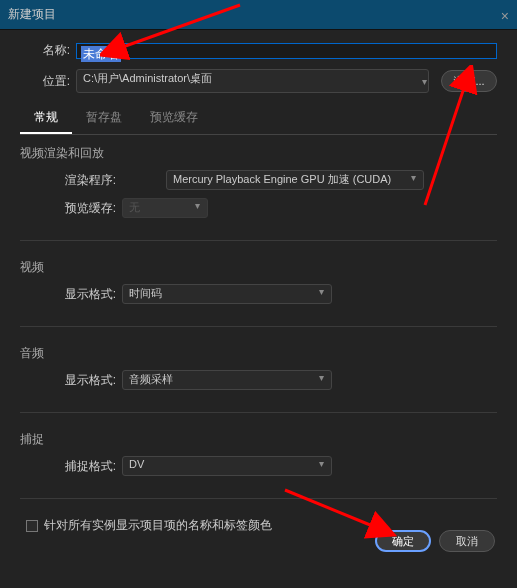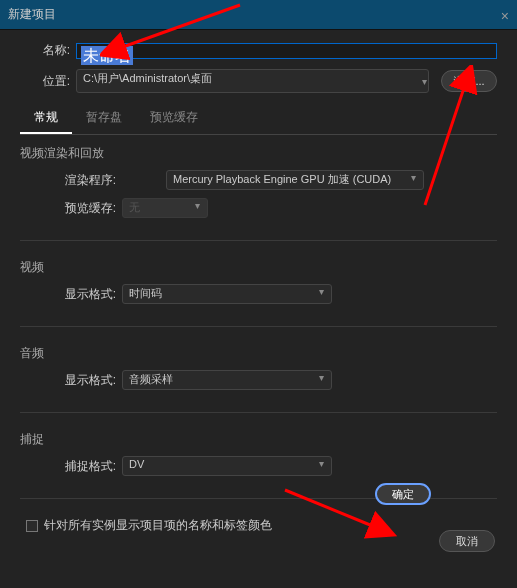--- a/index.html
+++ b/index.html
@@ -50,21 +50,21 @@
       width: 50px;
       text-align: right;
       margin-right: 6px;
     }
     .name-input {
       flex: 1;
       height: 16px;
       background: #1a1a1a;
       border: 1px solid #0066cc;
       color: #fff;
-      font-size: 16px;
+      font-size: 12px;
       padding: 2px 4px;
     }
     .name-input-selected {
       background: #4a7bd6;
       color: #fff;
       padding: 1px 2px;
     }
     .location-select {
       flex: 1;
       height: 24px;
@@ -212,21 +212,20 @@
       border: 1px solid #555;
     }
     .btn-ok {
       background: #3a3a3a;
       border: 2px solid #6aa0ff;
       color: #fff;
     }
     .btn-cancel {
       background: #383838;
       color: #ddd;
-      margin-top: 47px;
     }
     .arrow {
       position: absolute;
       pointer-events: none;
     }
   </style>
 </head>
 <body>
 
 <div class="titlebar">

